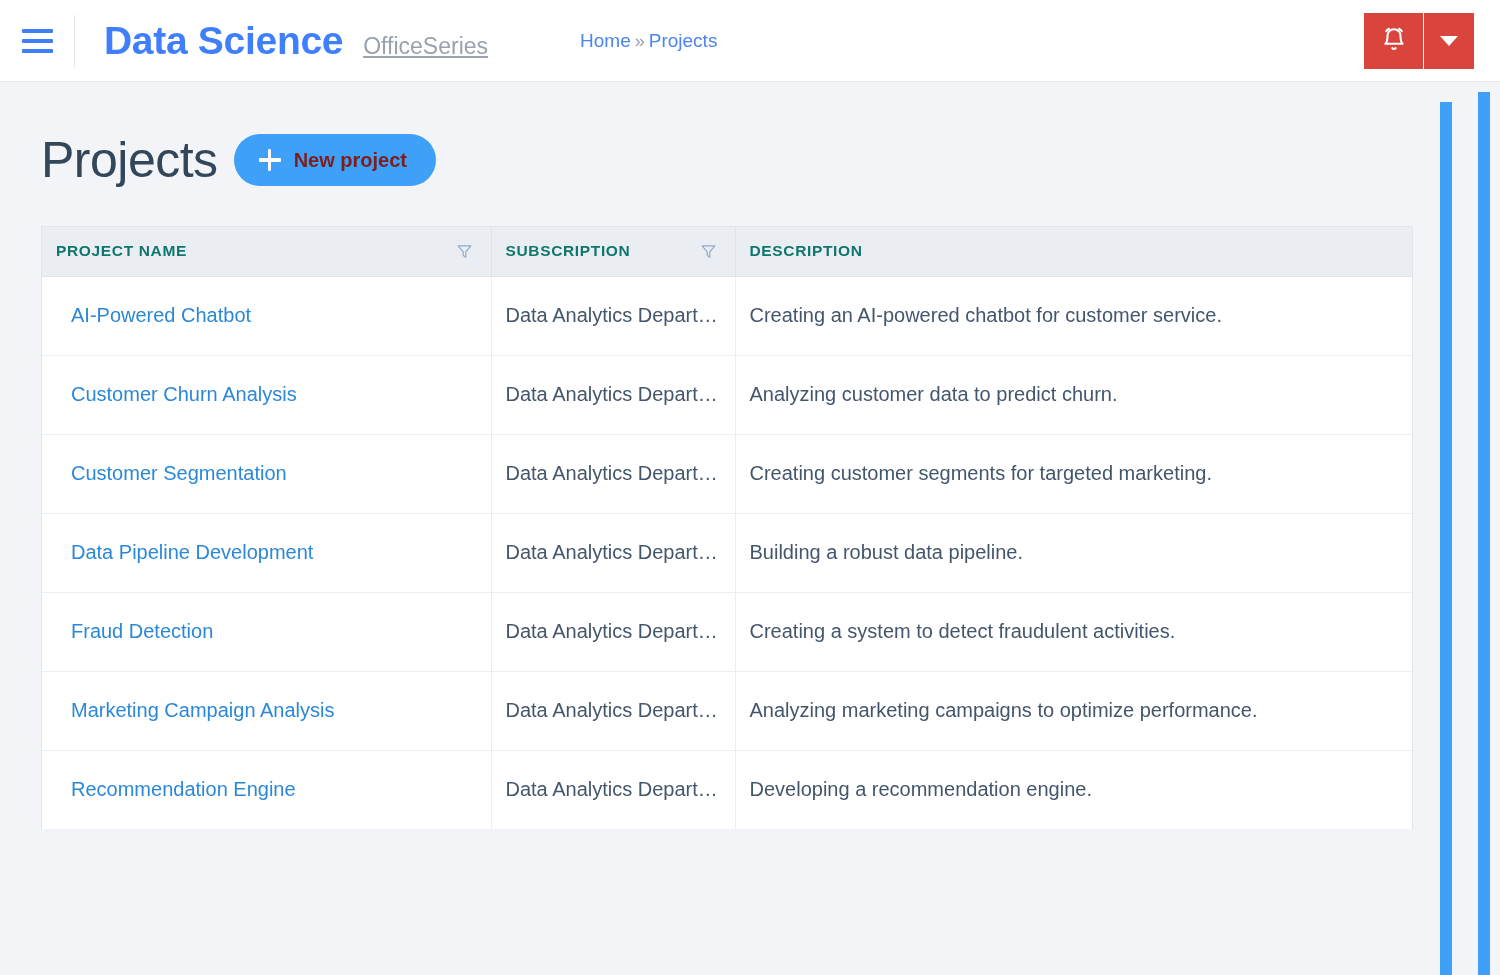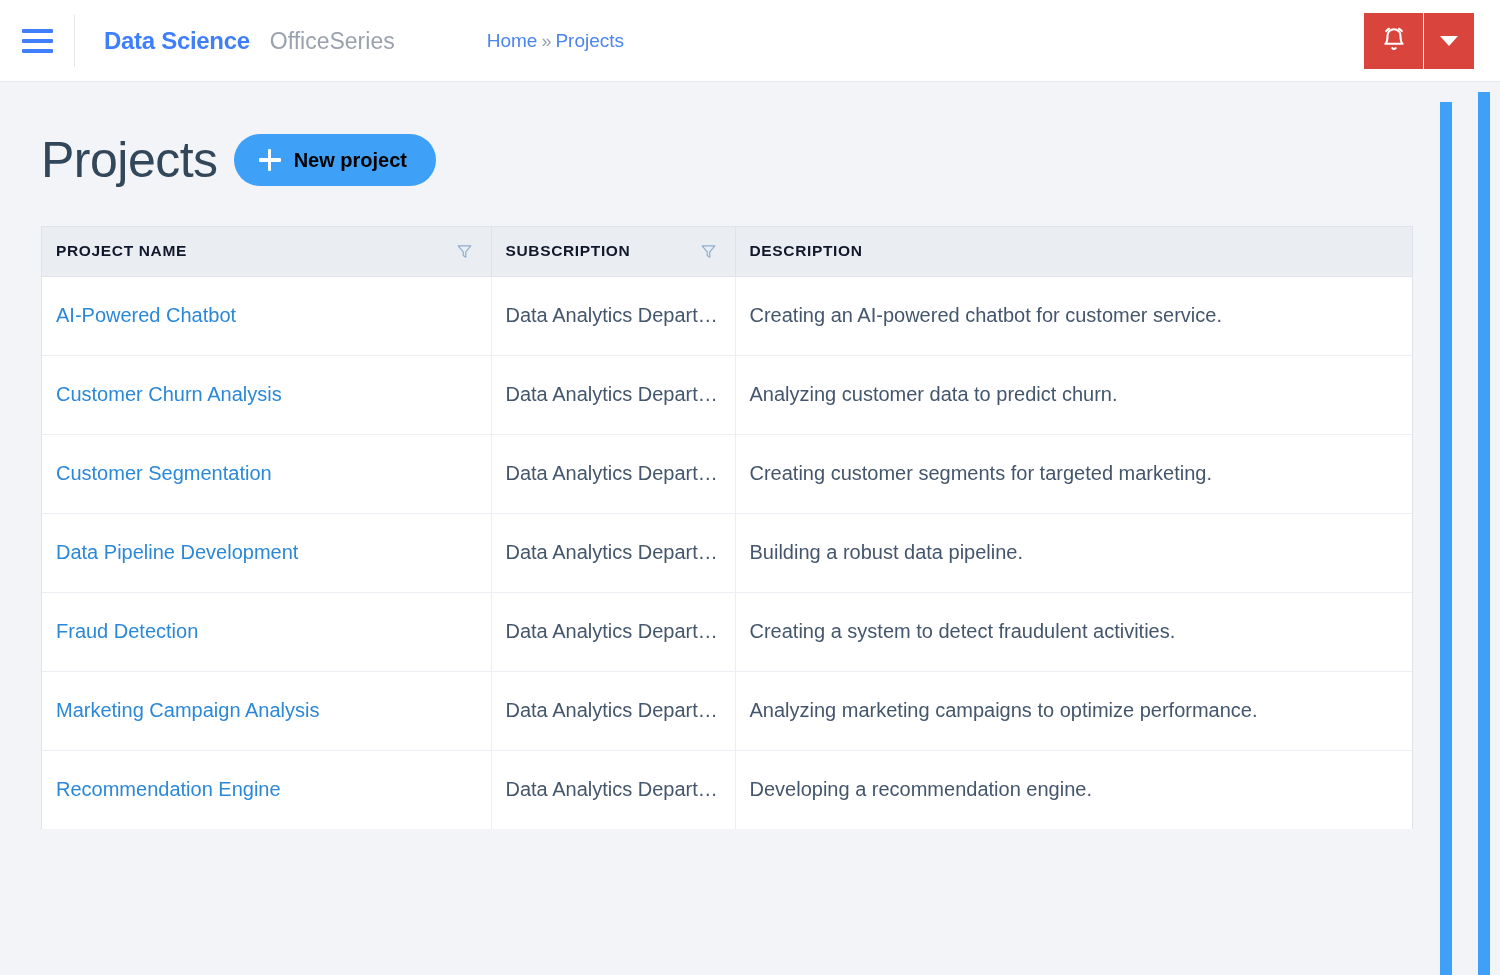--- a/index.html
+++ b/index.html
@@ -55,33 +55,34 @@
   }
 
   .brand-wrap {
     display: flex;
     align-items: baseline;
     gap: 20px;
     padding-left: 29px;
     flex: 0 0 auto;
   }
   .brand-title {
-    font-size: 24px;
+    font-size: 39px;
     font-weight: 700;
     color: #3f7ffb;
     letter-spacing: -0.3px;
     line-height: 1;
     white-space: nowrap;
   }
   .brand-sub {
     font-size: 23px;
     color: #9aa2ad;
     font-weight: 400;
     line-height: 1;
     white-space: nowrap;
+    text-decoration: underline;
   }
 
   .breadcrumb {
     margin-left: 92px;
     font-size: 19px;
     display: flex;
     align-items: flex-end;
     gap: 3px;
     white-space: nowrap;
   }
@@ -148,21 +149,21 @@
     font-weight: 400;
     color: #33475b;
     line-height: 1;
     letter-spacing: -0.5px;
   }
   .btn-new {
     display: inline-flex;
     align-items: center;
     gap: 13px;
     background: #3fa0f7;
-    color: #000000;
+    color: #7f1d1d;
     border: none;
     border-radius: 30px;
     height: 52px;
     padding: 0 29px 0 25px;
     font-size: 20px;
     font-weight: 700;
     font-family: "Liberation Sans", sans-serif;
     cursor: pointer;
     white-space: nowrap;
   }
@@ -189,21 +190,21 @@
     border: 1px solid #e0e4ea;
     border-bottom: none;
   }
   table.grid {
     width: 100%;
     border-collapse: collapse;
     table-layout: fixed;
   }
   table.grid thead th {
     background: #eaedf1;
-    color: #0f172a;
+    color: #0f766e;
     font-size: 15.5px;
     font-weight: 700;
     letter-spacing: 0.65px;
     text-align: left;
     height: 49px;
     padding: 0 18px 0 14px;
     border-right: 1px solid #dfe3e9;
     border-bottom: 1px solid #dfe3e9;
     vertical-align: middle;
     white-space: nowrap;
@@ -231,20 +232,21 @@
     white-space: nowrap;
   }
   table.grid tbody td:last-child { border-right: none; }
   table.grid tbody tr:last-child td { border-bottom: none; }
 
   .cell-link {
     color: #2b88d8;
     text-decoration: none;
     cursor: pointer;
     font-size: 20px;
+    margin-left: 15px;
   }
 
   col.c-name { width: 449px; }
   col.c-sub  { width: 244px; }
   col.c-desc { width: auto; }
 
   
   .scroll-inner, .scroll-outer {
     position: absolute;
     width: 12px;

